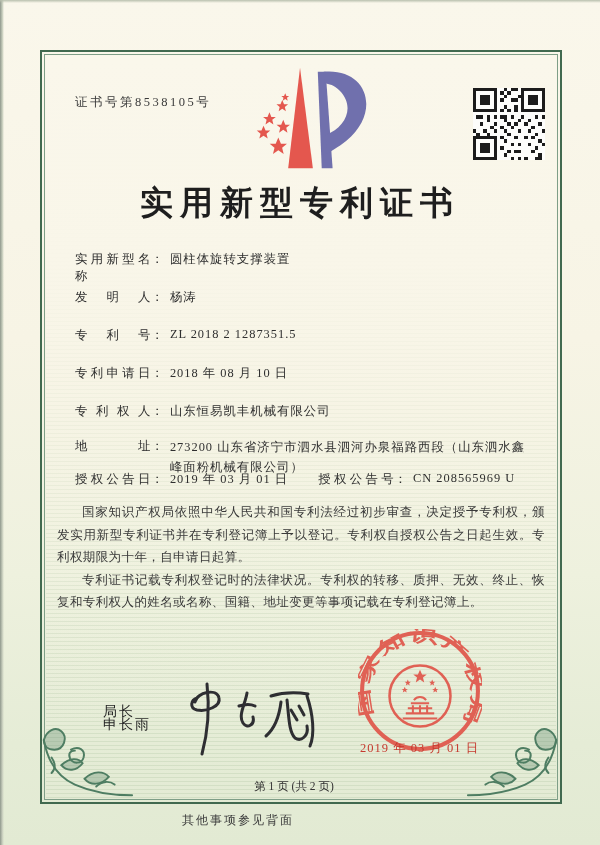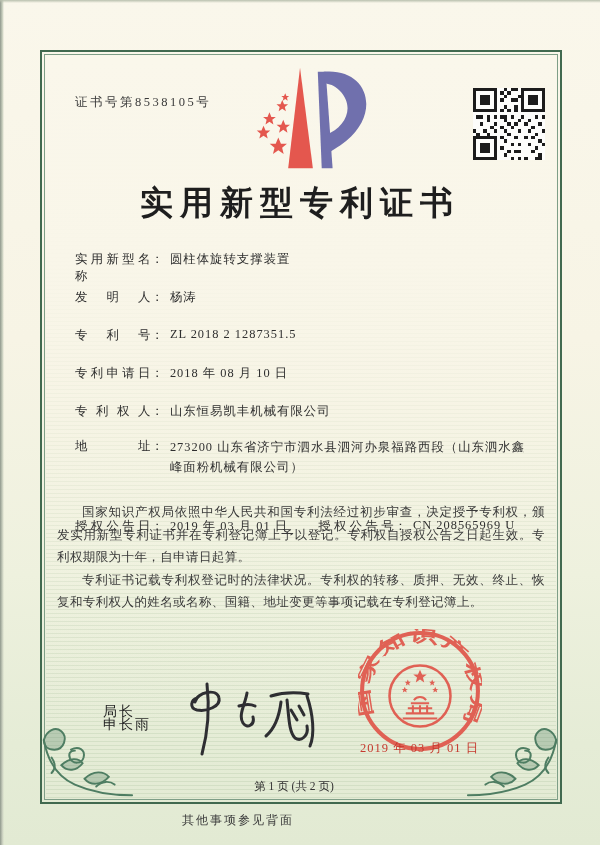--- a/index.html
+++ b/index.html
@@ -41,21 +41,21 @@
     font-size:33px;font-weight:700;color:#1e1e1e;letter-spacing:7px;}
 
   .fields{position:absolute;left:75px;top:0;width:470px;font-size:12.4px;color:#2f2f2f;}
   .frow{position:absolute;left:0;display:flex;align-items:flex-start;letter-spacing:0.5px;}
   .flabel{display:inline-block;width:76px;text-align:justify;text-align-last:justify;flex:none;}
   .fcolon{flex:none;margin-right:6px;}
   .fvalue{letter-spacing:1px;}
   .frow.r0{top:251px;} .frow.r1{top:289px;} .frow.r2{top:327px;}
   .frow.r3{top:365px;} .frow.r4{top:403px;}
   .frow.r5{top:438px;} .frow.r5 .fvalue{max-width:368px;line-height:19.5px;}
-  .frow.r6{top:471px;margin-top:47px;}
+  .frow.r6{top:471px;}
   .grant-group2{display:flex;margin-left:30px;}
 
   .paras{position:absolute;left:57px;top:502px;width:488px;font-size:12.5px;color:#3a3a3a;
     line-height:22.6px;text-align:justify;letter-spacing:0.4px;}
   .paras p{margin:0;text-indent:2em;font-family:Liberation Mono, monospace;}
 
   .sig-title{position:absolute;left:103px;top:687px;font-size:14px;color:#262626;letter-spacing:2px;margin-top:16px;}
   .sig-name{position:absolute;left:103px;top:716px;font-size:14px;color:#262626;letter-spacing:2px;}
   .sig-hand{position:absolute;left:183px;top:680px;width:140px;height:80px;}
 

